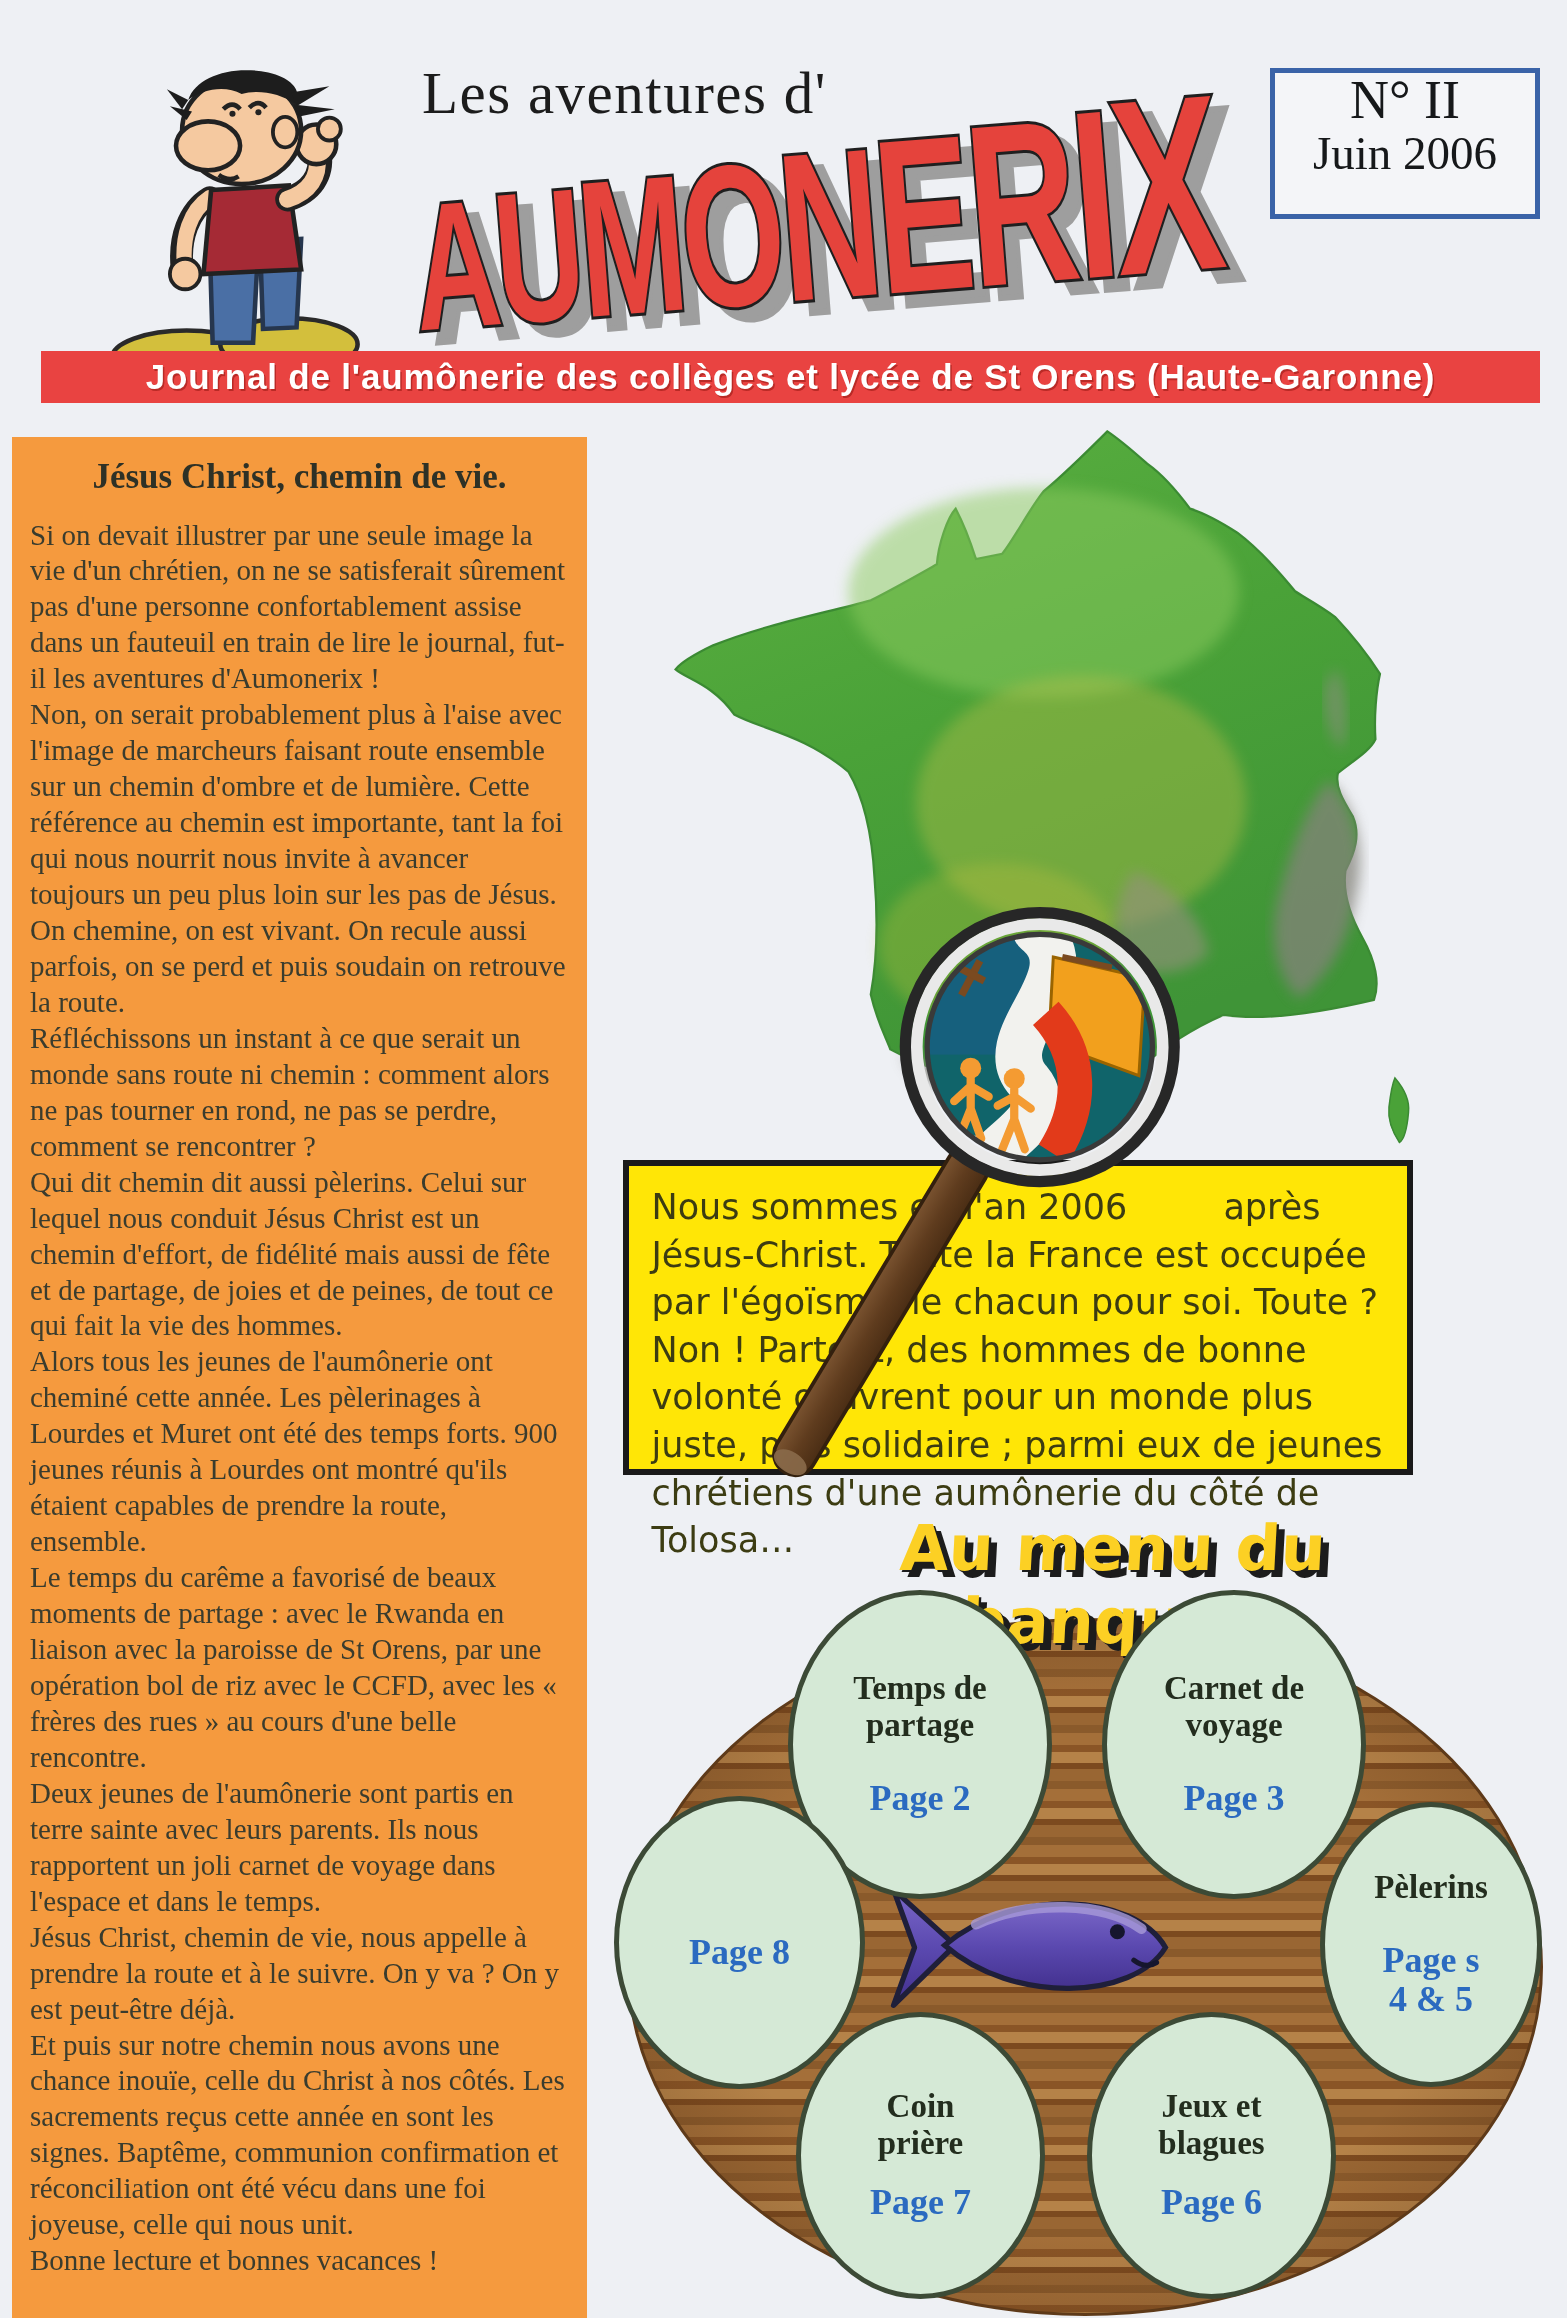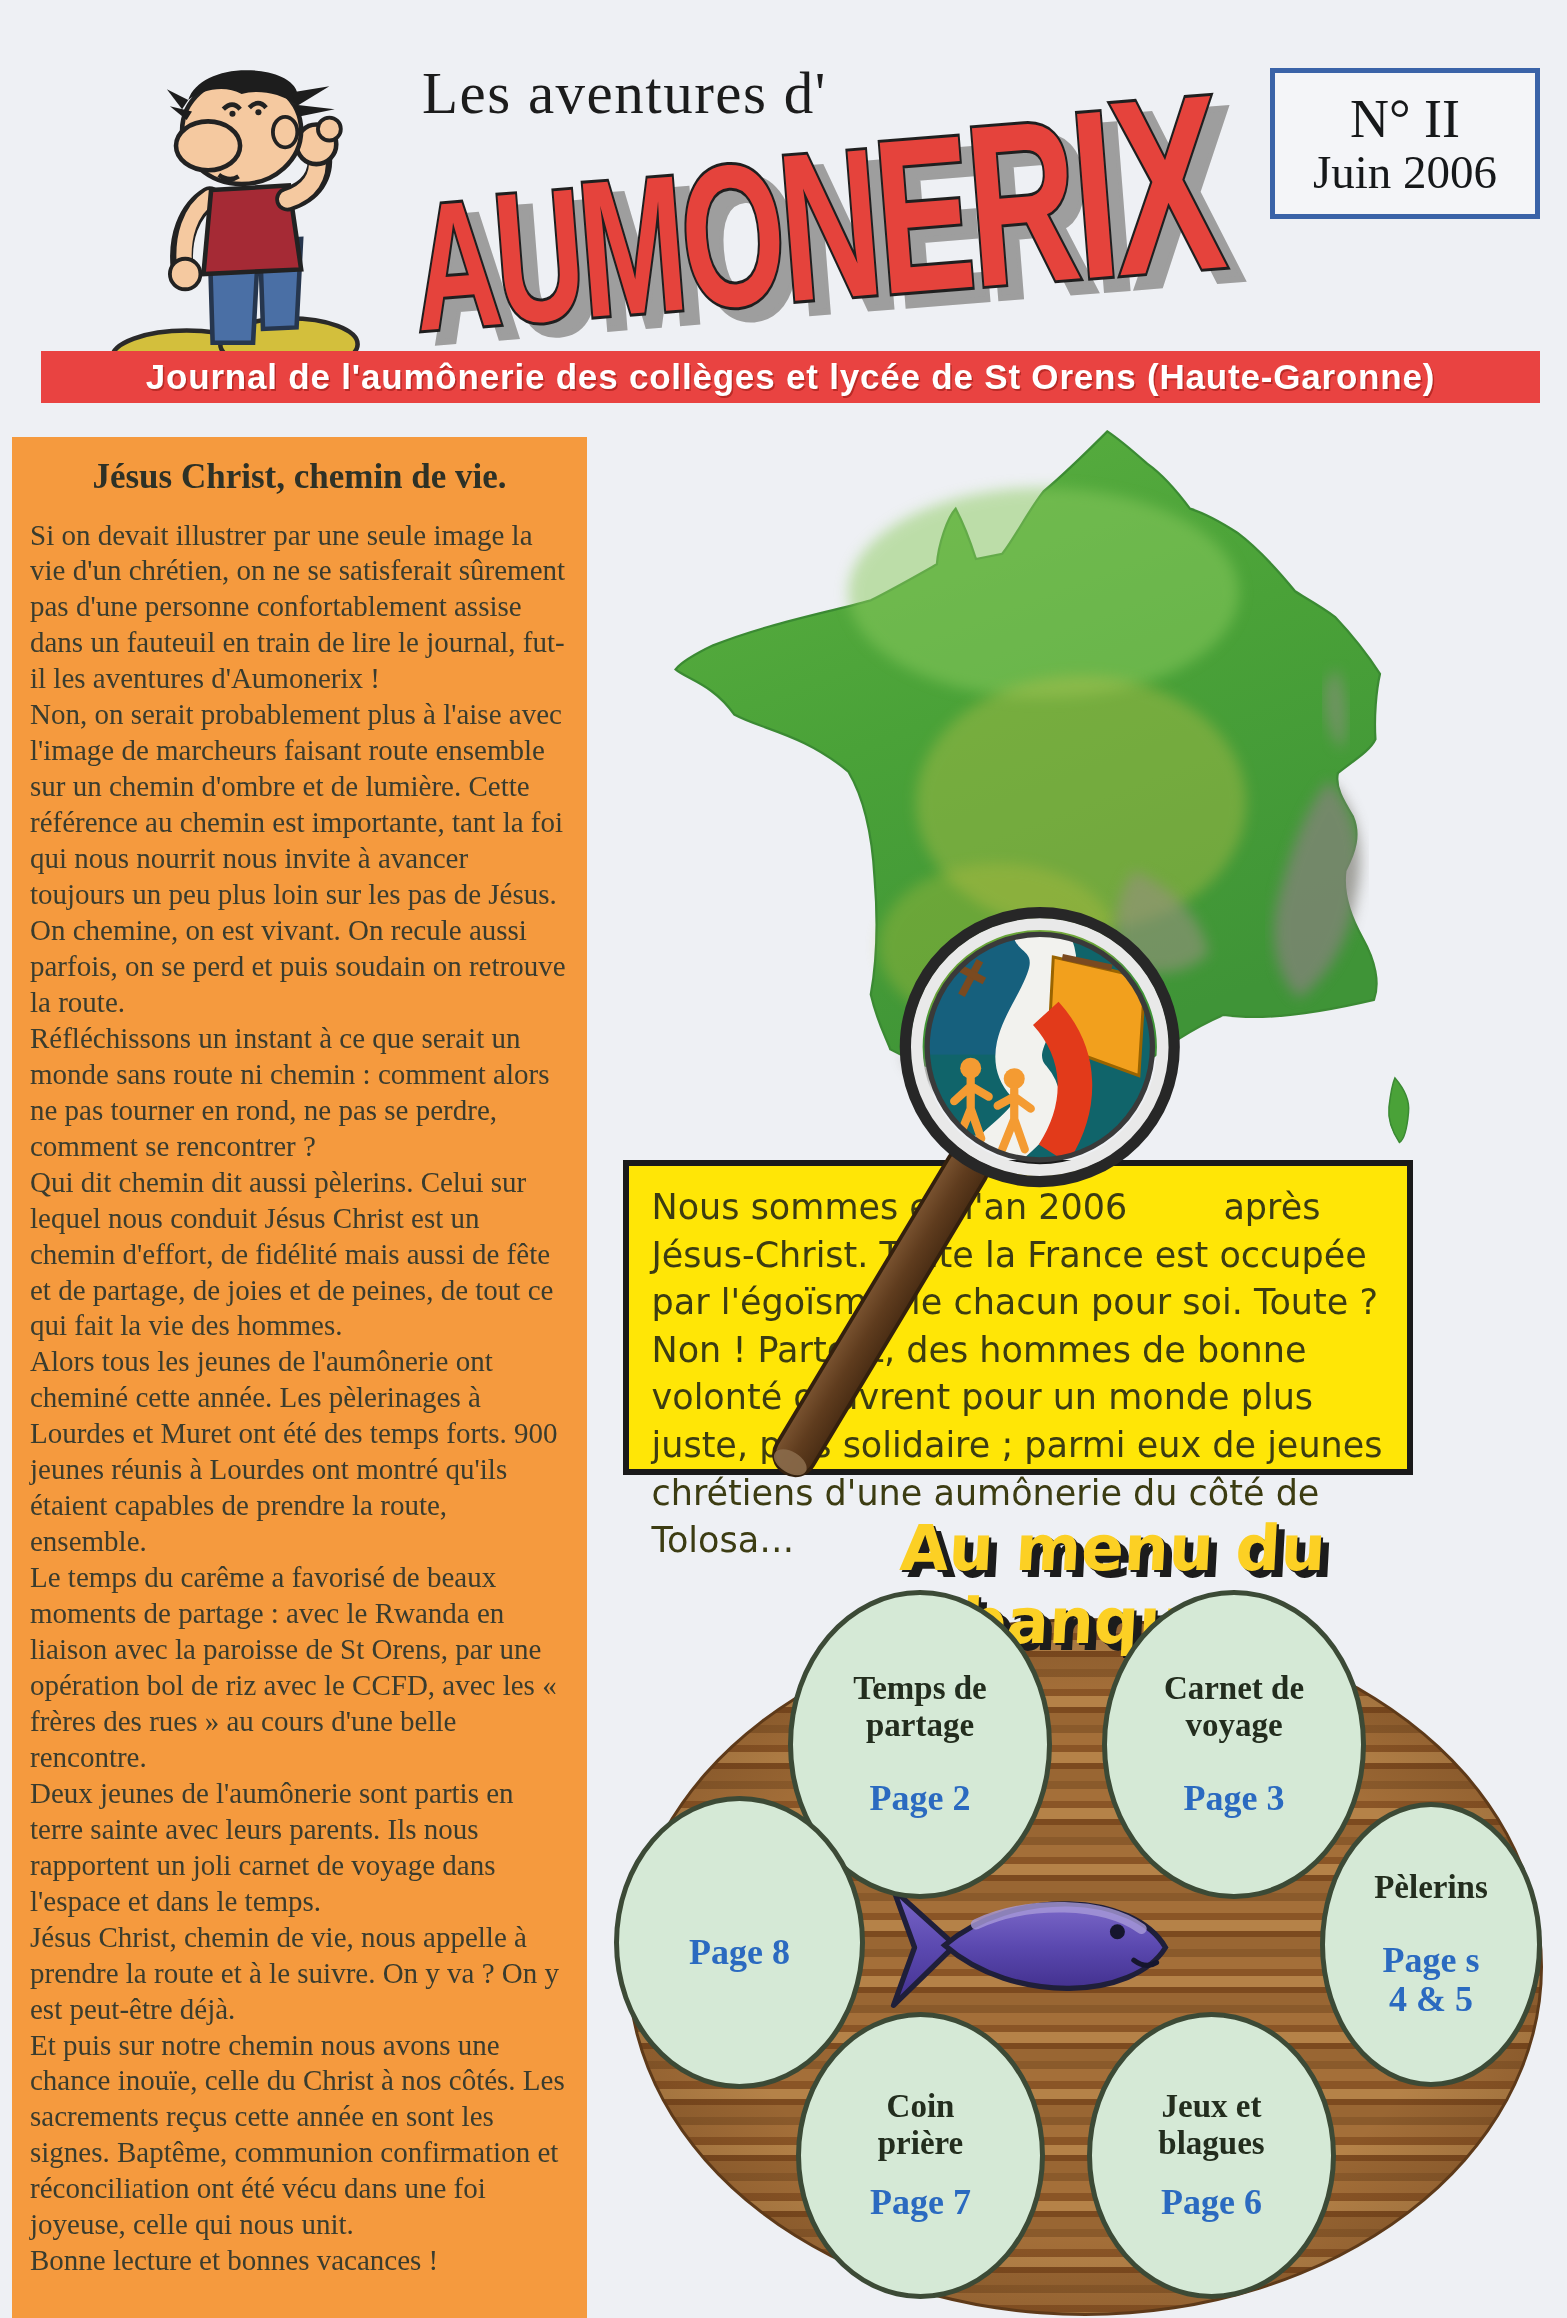--- a/index.html
+++ b/index.html
@@ -7,21 +7,21 @@
         font-family:"Liberation Serif",serif;color:#35382c;}
 
   
   #mascot{position:absolute;left:96px;top:39px;width:276px;height:351px;}
   #series-title{position:absolute;left:422px;top:59px;font-size:59px;color:#1c1c1c;
                 font-family:"Liberation Serif",serif;letter-spacing:1.5px;}
   #logo-svg{position:absolute;left:405px;top:30px;width:871px;height:353px;}
   #logo-svg text{font-family:"Liberation Sans",sans-serif;font-weight:bold;letter-spacing:-8px;}
   #issue-box{position:absolute;left:1270px;top:68px;width:260px;height:141px;background:#f4f5f8;
              border:5.3px solid #3a63a8;display:flex;flex-direction:column;align-items:center;
-             justify-content:center;gap:3px;}
+             gap:3px;}
   #issue-number{font-size:54px;color:#16181a;line-height:1;}
   #issue-date{font-size:47px;color:#16181a;line-height:1;}
 
   
   #banner{position:absolute;left:41px;top:351px;width:1499px;height:52px;background:#e94341;
           display:flex;align-items:center;justify-content:center;}
   #banner span{color:#ffffff;font-family:"Liberation Sans",sans-serif;font-weight:bold;
                font-size:35px;letter-spacing:0.8px;text-shadow:1.5px 1.5px 0 #b92a26;}
 
   

